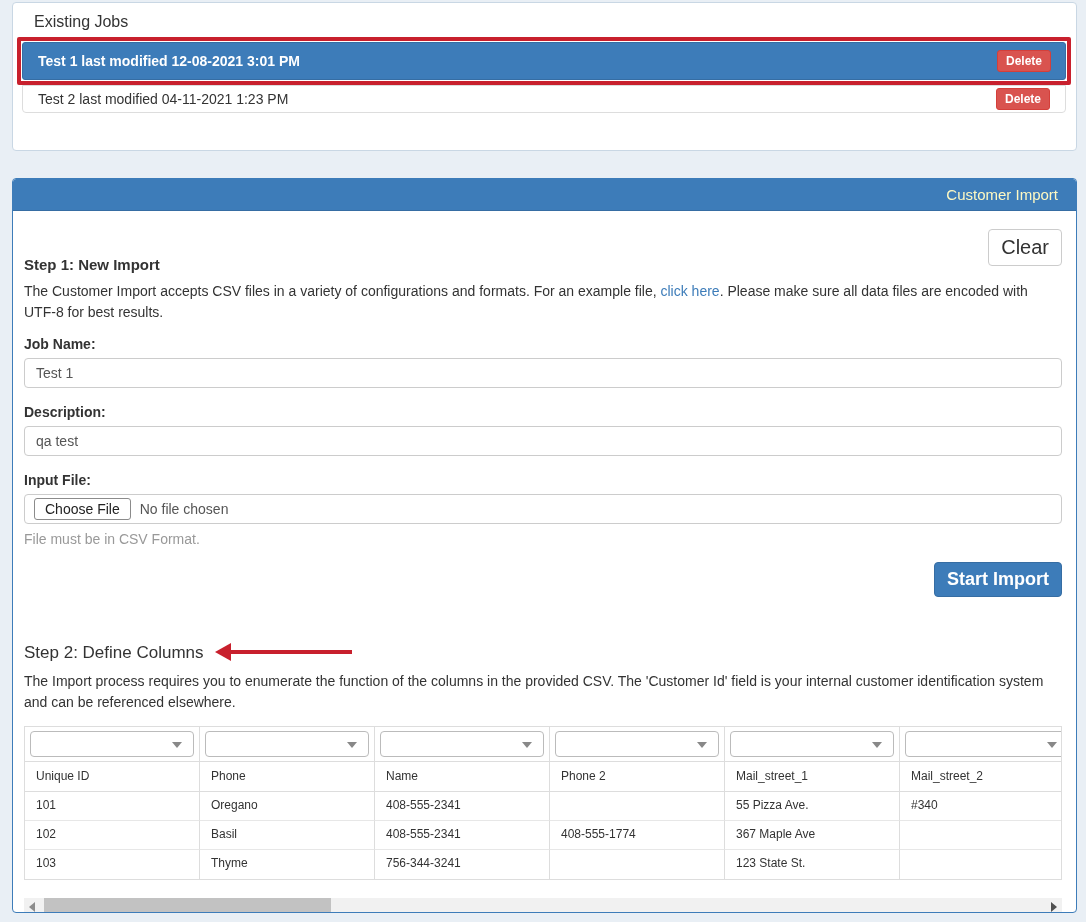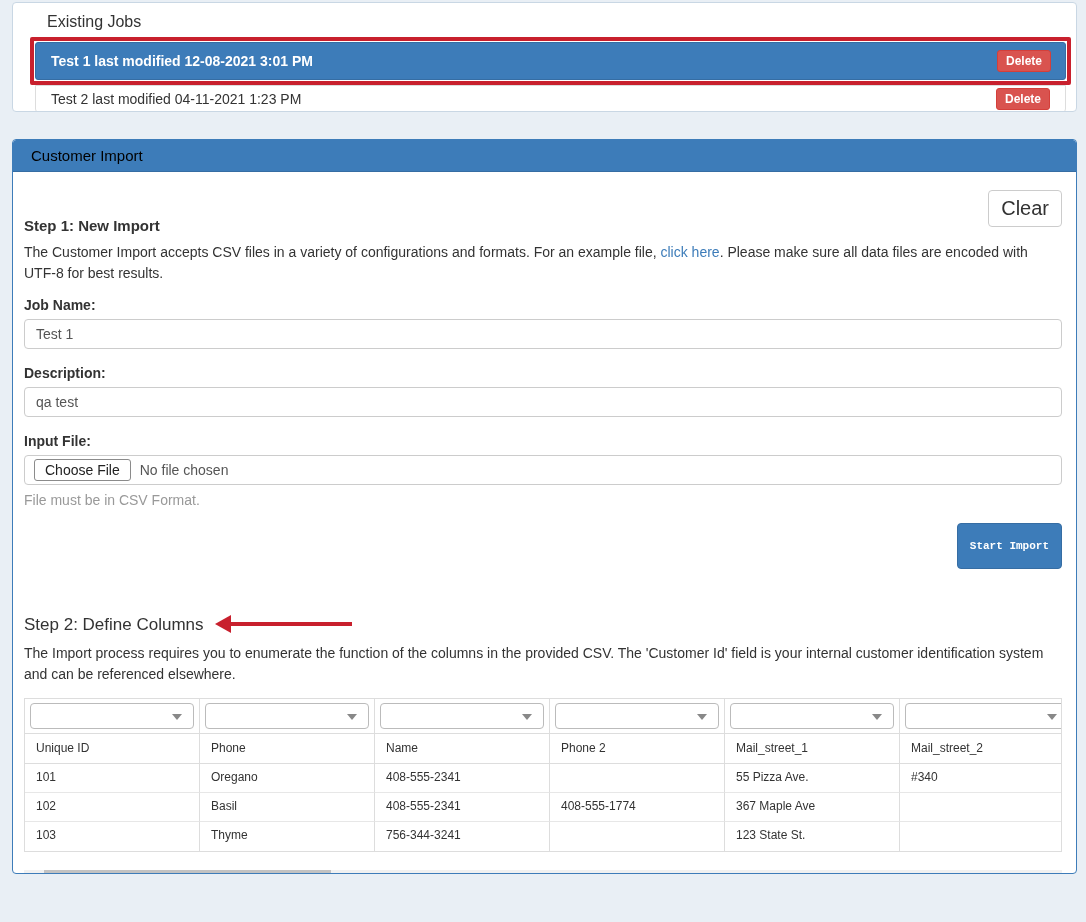--- a/index.html
+++ b/index.html
@@ -10,22 +10,22 @@
     color: #333;
     background: #e9eff5;
   }
   .page { padding: 2px 9px 0 12px; }
 
   
   .panel-jobs {
     background: #fff;
     border: 1px solid #c9d7e4;
     border-radius: 4px;
-    height: 110px;
-    padding: 8px 10px 0 22px;
+    height: 149px;
+    padding: 8px 10px 0 9px;
     overflow: hidden;
   }
   .jobs-heading { font-size: 16px; font-weight: 400; color: #333; margin: 2px 0 0 12px; }
   .red-frame {
     border: 4px solid #c8202d;
     border-radius: 2px;
     margin: 6px -5px 0 -5px;
     padding: 1px;
   }
   .job-item {
@@ -66,49 +66,50 @@
   .panel-import {
     margin-top: 27px;
     background: #fff;
     border: 1px solid #3d7cb9;
     border-radius: 4px;
     height: 735px;
     overflow: hidden;
   }
   .panel-import-heading {
     background: #3d7cb9;
-    color: #000000;
+    color: #fef9c3;
     font-size: 15px;
     height: 32px;
     padding: 7px 18px;
     border-bottom: 1px solid #366da3;
     border-radius: 3px 3px 0 0;
+    text-align: right;
   }
   .panel-import-body { padding: 18px 14px 12px 11px; }
 
   .btn-default {
     background: #fff;
     border: 1px solid #ccc;
     color: #333;
     font-size: 20px;
     padding: 6px 12px;
     border-radius: 4px;
     cursor: pointer;
     font-family: "Liberation Sans", sans-serif;
   }
   .btn-primary {
     background: #3d7cb9;
     border: 1px solid #366da3;
     color: #fff;
-    font-size: 11px;
+    font-size: 18px;
     font-weight: bold;
-    padding: 16px 12px;
-    border-radius: 4px;
-    cursor: pointer;
-    font-family: Liberation Mono, monospace;
+    padding: 6px 12px;
+    border-radius: 4px;
+    cursor: pointer;
+    font-family: Liberation Sans, sans-serif;
   }
   .clear-btn { float: right; }
 
   .step1-heading { font-size: 15px; font-weight: bold; margin-top: 27px; }
   .intro, .step2-desc { margin-top: 8px; line-height: 21px; color: #333; max-width: 1040px; }
   .link { color: #3d7cb9; text-decoration: none; cursor: pointer; }
 
   .field-label { font-weight: bold; margin-top: 16px; margin-bottom: 6px; font-size: 14px; }
   .field-label.first { margin-top: 13px; }
   .text-input {

